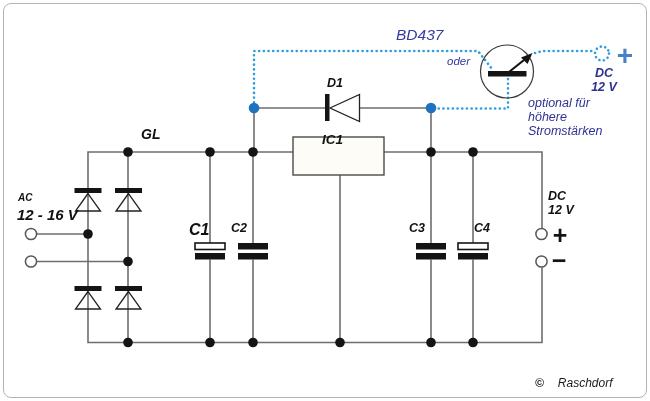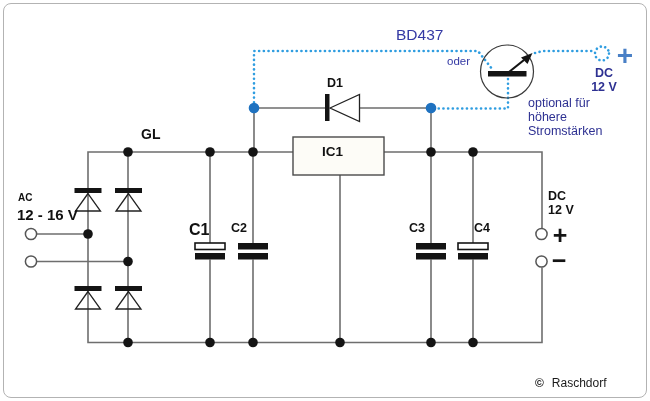--- a/index.html
+++ b/index.html
@@ -5,41 +5,41 @@
   html,body{margin:0;padding:0;background:#fff;}
   .canvas{
     position:relative;width:650px;height:401px;background:#ffffff;overflow:hidden;
     font-family:"Liberation Sans", sans-serif;
   }
   .frame{
     position:absolute;left:3px;top:3px;right:3px;bottom:3px;
     border:1.5px solid #b3b3b3;border-radius:8px;pointer-events:none;
   }
   svg{position:absolute;left:0;top:0;}
-  .lbl{position:absolute;white-space:nowrap;color:#111;}
+  .lbl{position:absolute;white-space:nowrap;color:#111;font-style:italic;}
   .b{font-weight:bold;}
   .navy{color:#2e3192;}
   .bluelbl{color:#3439a4;}
   .lbl-bd437{left:396px;top:26px;font-size:15.5px;}
   .lbl-oder{left:447px;top:31px;font-size:11.5px;margin-top:24px;}
   .lbl-tip{left:483px;top:26px;font-size:15.5px;}
   .lbl-note{left:528px;top:97px;font-size:12.5px;line-height:13.8px;}
   .lbl-dcblue{left:585px;top:66px;width:38px;text-align:center;font-size:12.5px;line-height:14px;}
   .lbl-gl{left:98px;top:126px;font-size:14px;margin-left:43px;}
   .lbl-ac{left:18px;top:192px;font-size:10px;}
   .lbl-acv{left:17px;top:205.5px;font-size:15px;}
   .lbl-d1{left:327px;top:76px;font-size:12.5px;}
-  .lbl-ic1{left:293px;top:144px;width:79px;text-align:center;font-size:13.5px;}
+  .lbl-ic1{left:293px;top:132px;width:79px;text-align:center;font-size:13.5px;}
   .lbl-c1{left:189px;top:221px;font-size:16px;}
   .lbl-c2{left:231px;top:221px;font-size:12.5px;}
   .lbl-c3{left:409px;top:221px;font-size:12.5px;}
   .lbl-c4{left:474px;top:221px;font-size:12.5px;}
   .lbl-dcblack{left:548px;top:190px;font-size:12.5px;line-height:13.8px;}
   .lbl-copy{left:535px;top:376px;font-size:12px;color:#1a1a1a;}
-  .lbl-copy .name{margin-left:8px;text-align:right;}
+  .lbl-copy .name{margin-left:14px;text-align:right;}
 </style>
 </head>
 <body>
 
 <div class="canvas">
   <div class="frame"></div>
 
   <svg width="650" height="401" viewBox="0 0 650 401">
 
     <g stroke="#6e6e6e" stroke-width="1.6" fill="none">

